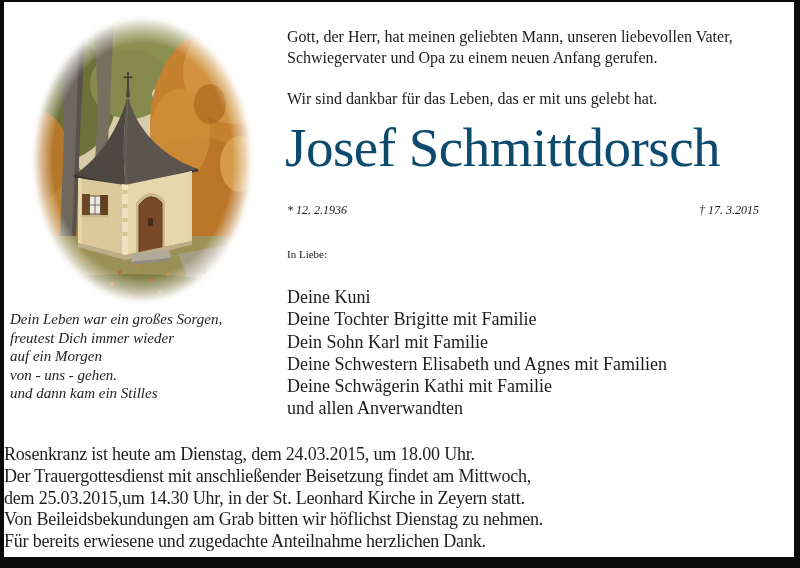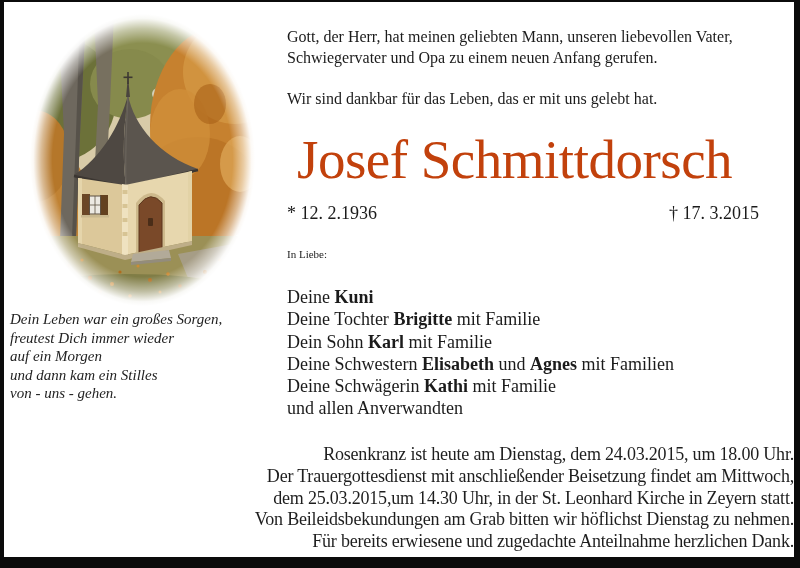--- a/index.html
+++ b/index.html
@@ -14,31 +14,31 @@
   .photo svg{display:block;width:100%;height:100%;}
 
   .poem{position:absolute;left:6px;top:308px;width:272px;
         font-style:italic;font-size:15px;line-height:18.6px;color:#222;}
 
   .right-col{position:absolute;left:283px;top:0;width:472px;height:100%;}
   .intro{position:absolute;left:0;font-size:16px;line-height:21px;white-space:nowrap;}
   .intro.p1{top:24px;}
   .intro.p2{top:86px;}
 
-  .name{position:absolute;left:-2px;top:114px;margin:12px;font-weight:normal;
-        font-size:55px;line-height:1.15;letter-spacing:-0.5px;white-space:nowrap;color:#c2410c;}
+  .name{position:absolute;left:-2px;top:114px;margin:0;font-weight:normal;
+        font-size:55px;line-height:1.15;letter-spacing:-0.5px;white-space:nowrap;color:#0c4a6e;}
 
   .dates{position:absolute;left:0;top:201px;width:100%;display:flex;
-         justify-content:space-between;font-size:18px;}
+         justify-content:space-between;font-size:12px;font-style:italic;}
 
   .liebe{position:absolute;left:0;top:246px;font-size:11px;}
   .family{position:absolute;left:0;top:284px;font-size:18px;line-height:22.3px;white-space:nowrap;}
-  .family b{font-weight:bold;margin-top:13px;}
+  .family b{font-weight:normal;margin-top:13px;}
 
-  .notice{position:absolute;left:0;right:0;top:442px;text-align:right;
+  .notice{position:absolute;left:0;right:0;top:442px;text-align:left;
           font-size:18px;line-height:21.8px;letter-spacing:-0.2px;color:#1e1e1e;}
 </style>
 </head>
 <body>
 
 <div class="page">
   <div class="content">
 
     <div class="photo">
       <svg viewBox="0 0 225 292" xmlns="http://www.w3.org/2000/svg">
@@ -146,22 +146,22 @@
         </g>
 
         <rect x="0" y="0" width="225" height="292" fill="url(#vig)"></rect>
       </svg>
     </div>
 
     <div class="poem">
         <div>Dein Leben war ein großes Sorgen,</div>
         <div>freutest Dich immer wieder</div>
         <div>auf ein Morgen</div>
+        <div>von - uns - gehen.</div>
         <div>und dann kam ein Stilles</div>
-        <div>von - uns - gehen.</div>
       </div>
 
     <div class="right-col">
       <div class="intro p1">
           <div>Gott, der Herr, hat meinen geliebten Mann, unseren liebevollen Vater,</div>
           <div>Schwiegervater und Opa zu einem neuen Anfang gerufen.</div>
         </div>
       <div class="intro p2">
           <div>Wir sind dankbar für das Leben, das er mit uns gelebt hat.</div>
         </div>

